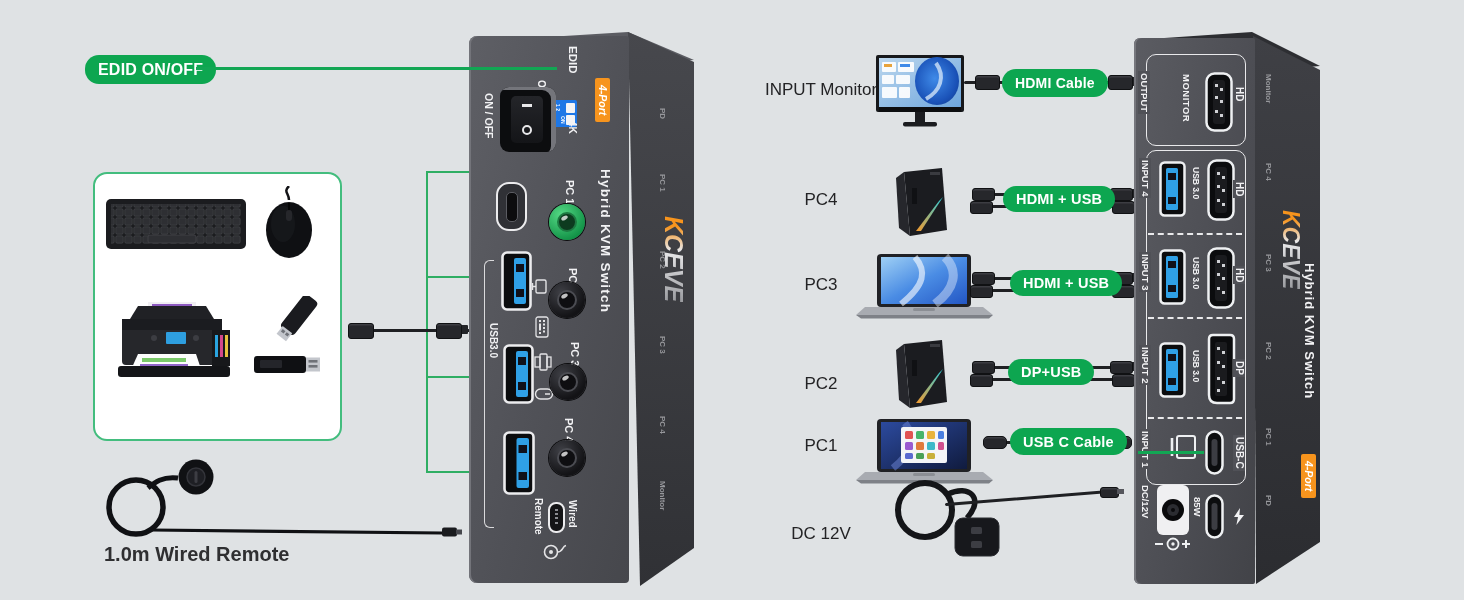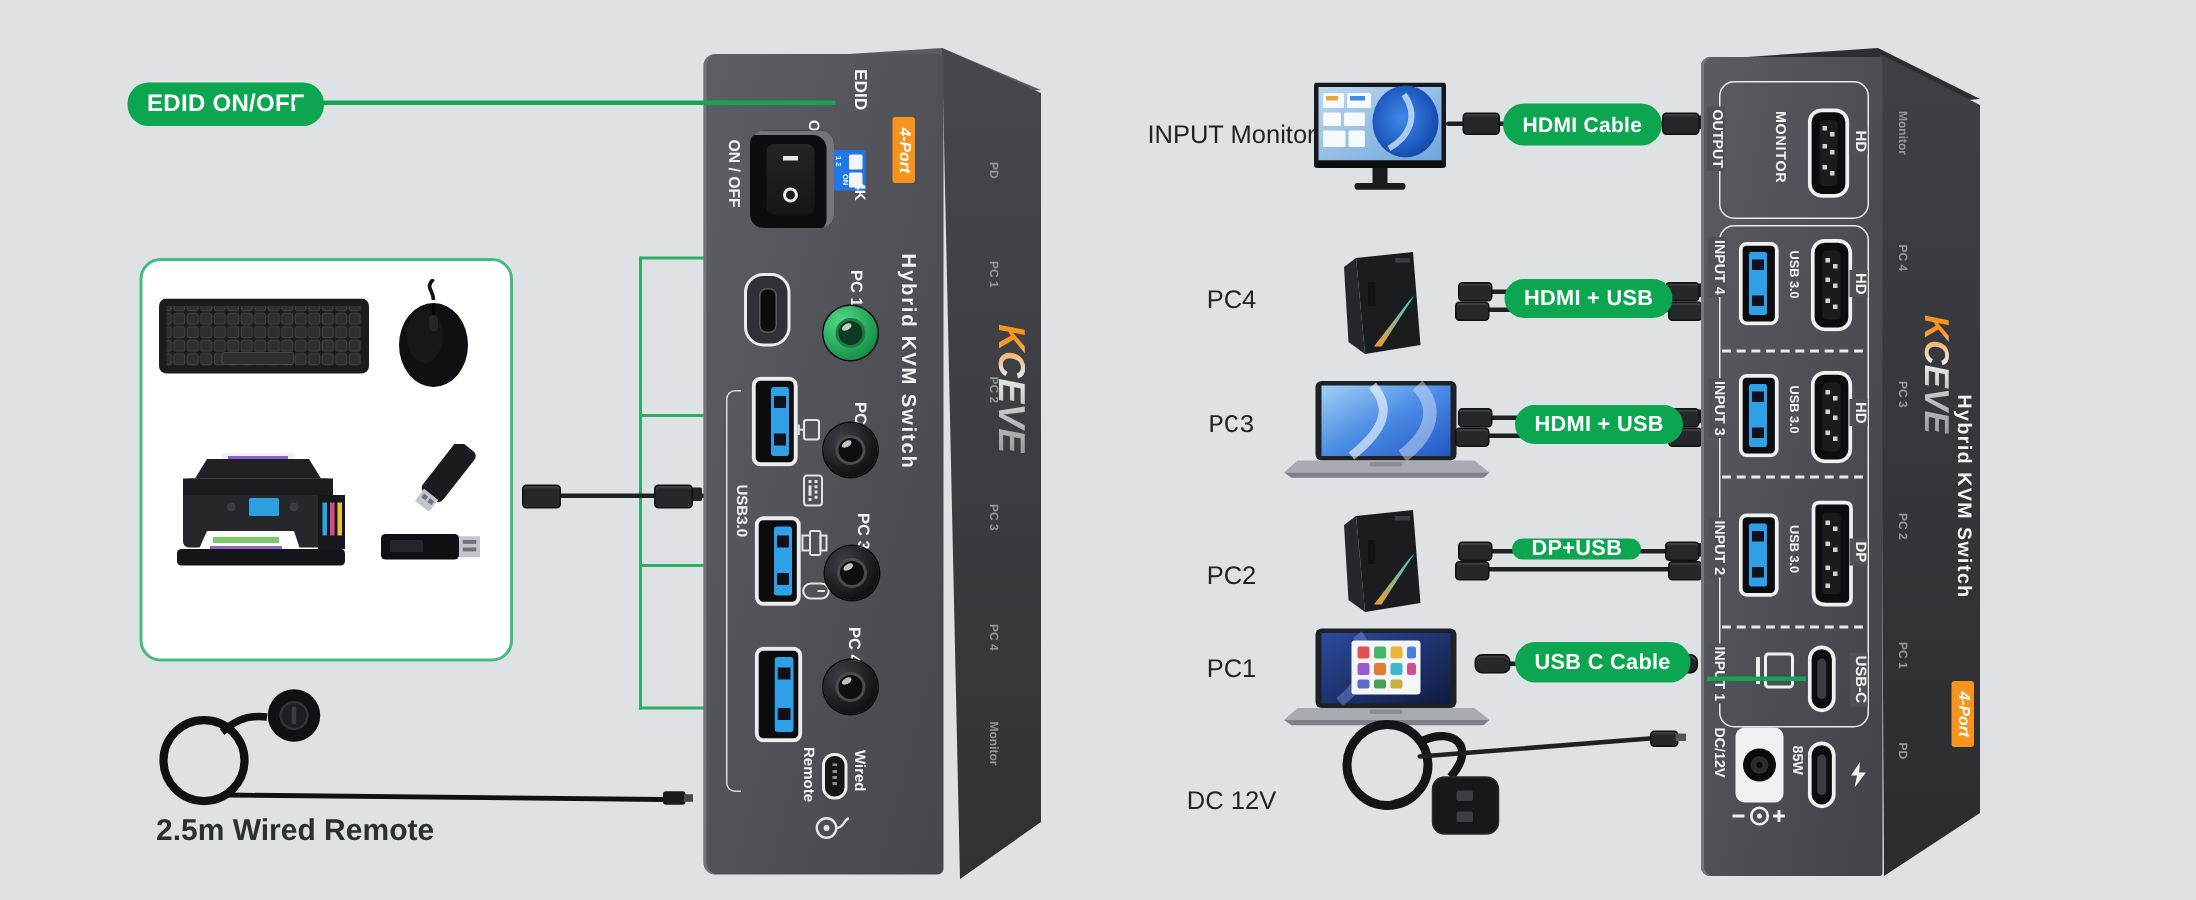--- a/index.html
+++ b/index.html
@@ -136,21 +136,21 @@
   <svg class="abs" style="left:90px;top:450px;z-index:3;" width="380" height="95" viewBox="0 0 380 95">
     <circle cx="46" cy="57" r="27" stroke="#101114" stroke-width="5.5" fill="none"></circle>
     <path d="M88,28 C72,26 64,33 58,38" stroke="#101114" stroke-width="5" fill="none"></path>
     <path d="M62,80 L352,83" stroke="#101114" stroke-width="3.2" fill="none"></path>
     <circle cx="106" cy="27" r="17.5" fill="#101114"></circle>
     <circle cx="106" cy="27" r="9" fill="#1e1f24" stroke="#33343a" stroke-width="1.5"></circle>
     <rect x="104.5" y="21" width="3" height="12" rx="1.5" fill="#3c3d43"></rect>
     <rect x="352" y="77.5" width="15" height="9" rx="2" fill="#1a1b1e"></rect>
     <rect x="366" y="79.5" width="6" height="5" fill="#45464c"></rect>
   </svg>
-  <div class="caption" style="left:104px;top:543px;">2.5m Wired Remote</div>
+  <div class="caption" style="left:104px;top:543px;">1.0m Wired Remote</div>
 
   <div class="face top-l"></div>
   <div class="face side-l">
     <span class="vt dim-txt" style="left:38px;top:78px;font-size:8px;">PD</span>
     <span class="vt dim-txt" style="left:38px;top:144px;font-size:8px;">PC 1</span>
     <span class="vt dim-txt" style="left:38px;top:221px;font-size:8px;">PC 2</span>
     <span class="vt dim-txt" style="left:38px;top:306px;font-size:8px;">PC 3</span>
     <span class="vt dim-txt" style="left:38px;top:386px;font-size:8px;">PC 4</span>
     <span class="vt dim-txt" style="left:38px;top:451px;font-size:8px;">Monitor</span>
     <span class="vt" style="left:58px;top:186px;font-size:25px;font-weight:900;font-style:italic;
@@ -264,21 +264,21 @@
     </div>
     <svg class="abs" style="left:73px;top:505px;" width="26" height="22" viewBox="0 0 26 22">
       <circle cx="9" cy="11" r="6.5" stroke="#e4e4e6" fill="none" stroke-width="1.6"></circle>
       <circle cx="9" cy="11" r="2" fill="#e4e4e6"></circle>
       <path d="M15.5,11 C21,11 20,5.5 24,4.5" stroke="#e4e4e6" fill="none" stroke-width="1.6"></path>
     </svg>
   </div>
 
   <div class="rowlabel" style="top:80px;">INPUT Monitor</div>
   <div class="rowlabel" style="top:190px;">PC4</div>
-  <div class="rowlabel" style="top:275px;font-family:Liberation Mono, monospace;">PC3</div>
+  <div class="rowlabel" style="top:275px;">PC3</div>
   <div class="rowlabel" style="top:374px;">PC2</div>
   <div class="rowlabel" style="top:436px;">PC1</div>
   <div class="rowlabel" style="top:524px;">DC 12V</div>
 
   <svg class="abs" style="left:874px;top:55px;z-index:3;" width="92" height="74" viewBox="0 0 92 74">
     <defs>
         <linearGradient id="mg" x1="0" y1="0" x2="1" y2="1">
           <stop offset="0" stop-color="#bcd7ee"></stop>
           <stop offset="1" stop-color="#6ea6dd"></stop>
         </linearGradient>
@@ -409,21 +409,21 @@
   <div class="pill" style="left:1010px;top:270px;height:26px;font-size:14.5px;">HDMI + USB</div>
   <div class="nub" style="left:1128px;top:273px;"></div>
   <div class="nub" style="left:1128px;top:286px;"></div>
 
   <div class="cable" style="left:982px;top:366px;width:140px;"></div>
   <div class="cable" style="left:982px;top:378px;width:140px;"></div>
   <div class="plug" style="left:972px;top:361px;width:21px;height:11px;"></div>
   <div class="plug" style="left:970px;top:374px;width:21px;height:11px;"></div>
   <div class="plug" style="left:1110px;top:361px;width:21px;height:11px;"></div>
   <div class="plug" style="left:1112px;top:374px;width:21px;height:11px;"></div>
-  <div class="pill" style="left:1008px;top:359px;height:14px;font-size:14.5px;">DP+USB</div>
+  <div class="pill" style="left:1008px;top:359px;height:26px;font-size:14.5px;">DP+USB</div>
   <div class="nub" style="left:1128px;top:362px;"></div>
   <div class="nub" style="left:1128px;top:375px;"></div>
 
   <div class="cable" style="left:996px;top:441px;width:134px;"></div>
   <div class="plug" style="left:983px;top:436px;width:22px;height:11px;border-radius:5px;"></div>
   <div class="plug" style="left:1108px;top:436px;width:22px;height:11px;border-radius:5px;"></div>
   <div class="pill" style="left:1010px;top:428px;height:27px;font-size:14.5px;">USB C Cable</div>
   <div class="gline" style="left:1138px;top:451px;width:66px;height:3px;"></div>
 
   <div class="cable" style="left:945px;top:503px;width:163px;transform:rotate(-4.5deg);transform-origin:0 50%;"></div>

